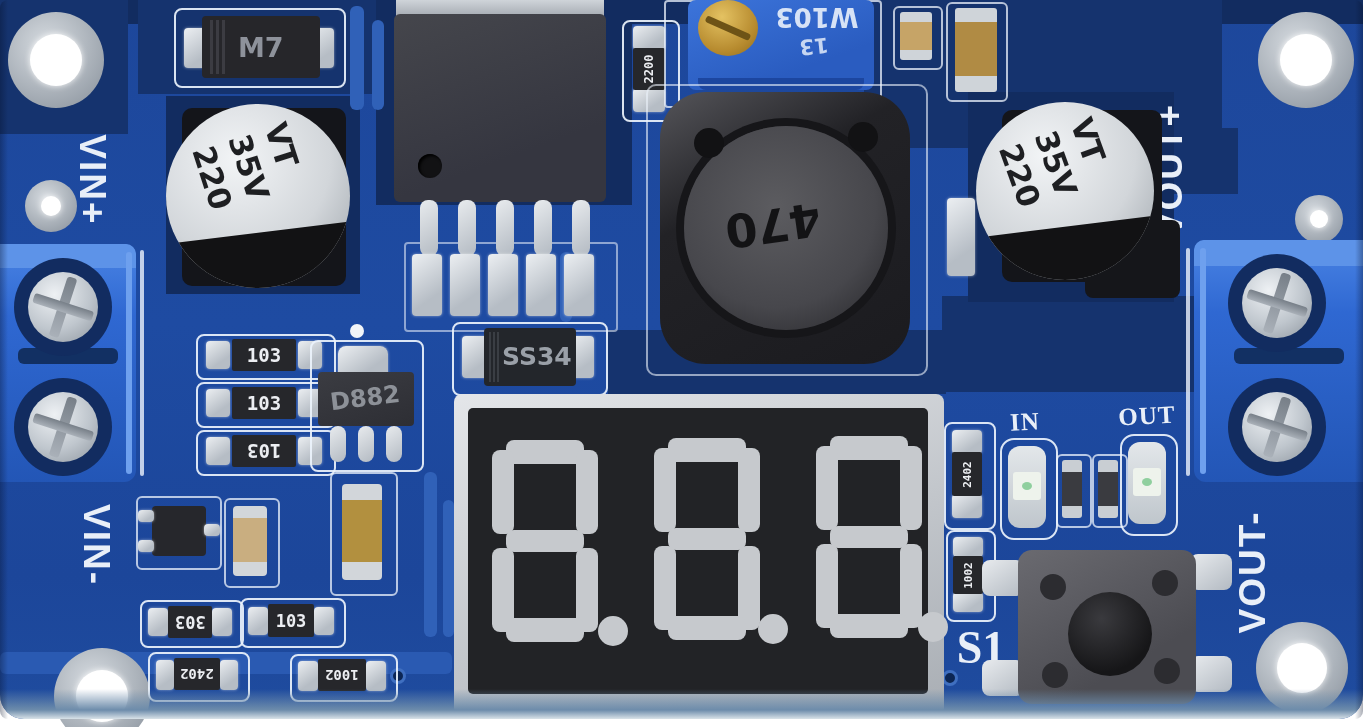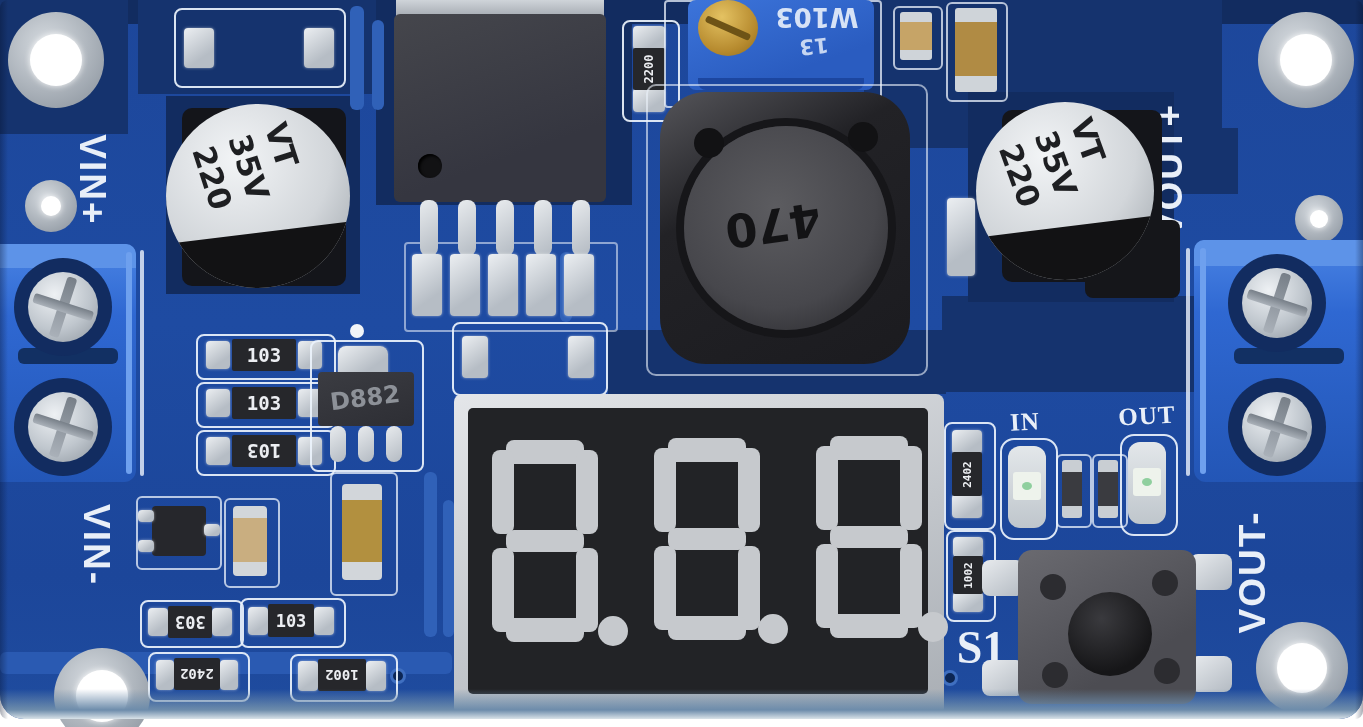--- a/index.html
+++ b/index.html
@@ -97,20 +97,24 @@
   <div class="abs silk" style="left:26px;top:525px;width:140px;height:40px;line-height:40px;font-size:37px;transform:rotate(90deg);">VIN-</div>
   <div class="abs silk" style="left:1085px;top:150px;width:170px;height:40px;line-height:40px;font-size:37px;transform:rotate(-90deg);">VOUT+</div>
   <div class="abs silk" style="left:1168px;top:552px;width:170px;height:40px;line-height:40px;font-size:37px;transform:rotate(-90deg);">VOUT-</div>
   <div class="abs silk" style="left:1000px;top:408px;width:50px;height:28px;line-height:28px;font-size:25px;font-family:'Liberation Serif',serif;transform:rotate(-3deg);letter-spacing:1px;">IN</div>
   <div class="abs silk" style="left:1112px;top:402px;width:70px;height:28px;line-height:28px;font-size:25px;font-family:'Liberation Serif',serif;transform:rotate(-3deg);letter-spacing:1px;">OUT</div>
   <div class="abs silk" style="left:946px;top:622px;width:70px;height:52px;line-height:52px;font-size:46px;font-family:'Liberation Serif',serif;letter-spacing:0;">S1</div>
 
   <div class="abs sk" style="left:174px;top:8px;width:168px;height:76px;"></div>
   <div class="abs pad" style="left:184px;top:28px;width:30px;height:40px;"></div>
   <div class="abs pad" style="left:304px;top:28px;width:30px;height:40px;"></div>
+  <div class="abs" style="left:202px;top:16px;width:118px;height:62px;background:#26262a;border-radius:4px;">
+    <div class="abs" style="left:8px;top:4px;width:16px;height:54px;background:repeating-linear-gradient(90deg,#3c3c42 0 3px,#26262a 3px 6px);"></div>
+    <span class="abs ctext" style="left:36px;top:16px;font-size:27px;color:#8e929b;">M7</span>
+  </div>
 
   <div class="abs" style="left:396px;top:0;width:208px;height:16px;background:linear-gradient(180deg,#cfd4d9,#a6acb3);"></div>
   <div class="abs" style="left:394px;top:14px;width:212px;height:188px;background:linear-gradient(160deg,#45464c,#353640 70%);border-radius:6px;">
     <div class="abs" style="left:24px;top:140px;width:24px;height:24px;border-radius:50%;background:#121214;box-shadow:inset 2px 2px 3px #000;"></div>
   </div>
   <div class="abs skthin" style="left:404px;top:242px;width:210px;height:86px;border-radius:4px;border-color:rgba(236,243,252,.55);"></div>
   <div class="abs leg" style="left:420px;top:200px;width:18px;height:56px;"></div>
   <div class="abs leg" style="left:458px;top:200px;width:18px;height:56px;"></div>
   <div class="abs leg" style="left:496px;top:200px;width:18px;height:56px;"></div>
   <div class="abs leg" style="left:534px;top:200px;width:18px;height:56px;"></div>
@@ -169,20 +173,24 @@
   <div class="abs" style="left:660px;top:92px;width:250px;height:272px;background:linear-gradient(150deg,#55555a 0%,#222226 35%,#1b1b1f 100%);border-radius:46px;">
     <div class="abs" style="left:24px;top:34px;width:204px;height:204px;border-radius:50%;background:radial-gradient(circle at 45% 40%,#5c5c60,#47474c 60%,#28282c 95%);box-shadow:0 0 0 8px #161619;"></div>
     <div class="abs" style="left:34px;top:36px;width:30px;height:30px;border-radius:50%;background:#121214;"></div>
     <div class="abs" style="left:188px;top:30px;width:30px;height:30px;border-radius:50%;background:#121214;"></div>
     <span class="abs ctext" style="left:48px;top:106px;width:130px;font-size:46px;color:#131315;transform:rotate(172deg);text-align:center;">470</span>
   </div>
 
   <div class="abs sk" style="left:452px;top:322px;width:152px;height:70px;"></div>
   <div class="abs pad" style="left:462px;top:336px;width:26px;height:42px;"></div>
   <div class="abs pad" style="left:568px;top:336px;width:26px;height:42px;"></div>
+  <div class="abs" style="left:484px;top:328px;width:92px;height:58px;background:#23262b;border-radius:4px;">
+    <div class="abs" style="left:5px;top:4px;width:10px;height:50px;background:repeating-linear-gradient(90deg,#3a3e44 0 2px,#23262b 2px 4px);"></div>
+    <span class="abs ctext" style="left:18px;top:14px;font-size:25px;color:#9aa0a8;">SS34</span>
+  </div>
 
   <div class="abs sk" style="left:196px;top:334px;width:136px;height:42px;"></div>
   <div class="abs pad" style="left:206px;top:341px;width:24px;height:28px;"></div>
   <div class="abs pad" style="left:298px;top:341px;width:24px;height:28px;"></div>
   <div class="abs rbody" style="left:232px;top:339px;width:64px;height:32px;font-size:19px;">
     <span>103</span>
     </div>
 
   <div class="abs sk" style="left:196px;top:382px;width:136px;height:42px;"></div>
   <div class="abs pad" style="left:206px;top:389px;width:24px;height:28px;"></div>

